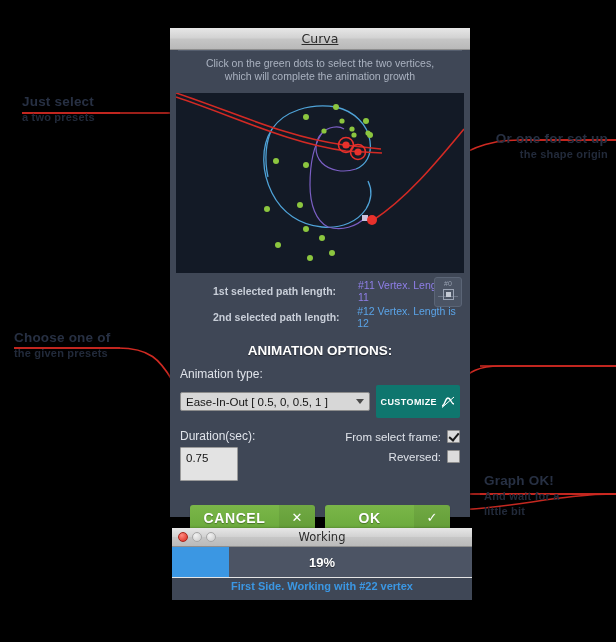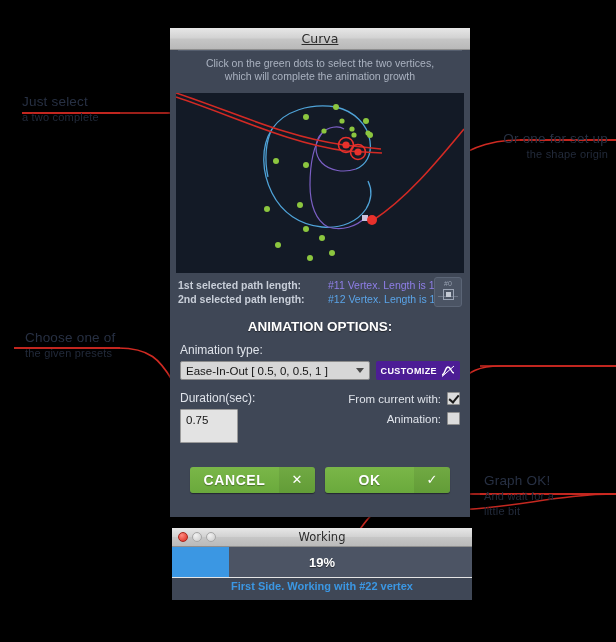--- a/index.html
+++ b/index.html
@@ -5,21 +5,21 @@
   html,body{margin:0;padding:0;}
   body{
     width:616px;height:642px;background:#000;overflow:hidden;
     font-family:"Liberation Sans","DejaVu Sans",sans-serif;
     position:relative;
   }
   #stage{position:absolute;left:0;top:0;width:616px;height:642px;}
 
   
   #anno-svg{position:absolute;left:0;top:0;width:616px;height:642px;pointer-events:none;}
-  .anno{position:absolute;}
+  .anno{position:absolute;font-weight:bold;}
   .anno .a-head{
     color:#273043;font-size:13.5px;letter-spacing:.2px;white-space:nowrap;line-height:16px;
   }
   .anno .a-sub{
     color:#222a3a;font-size:11px;letter-spacing:.2px;white-space:nowrap;line-height:15px;
   }
   .anno.right{text-align:right;}
 
   
   #dialog{
@@ -47,21 +47,21 @@
   }
 
   
   #preview{
     position:relative;margin:0 6px;height:180px;background:#131a26;overflow:hidden;
   }
   #preview svg{display:block;}
 
   
   #lengths{
-    position:relative;padding:6px 4px 2px 8px;
+    position:relative;padding:6px 4px 2px 8px;margin-left:35px;
   }
   .len-row{display:flex;align-items:center;margin-bottom:2px;}
   .len-label{color:#c8ced8;font-size:10.5px;font-weight:bold;width:150px;}
   .len-value{color:#8f7fe8;font-size:10.5px;}
   .len-value.second{color:#5aa4e8;}
   #vertex-badge{
     position:absolute;right:8px;top:4px;width:26px;height:28px;
     background:#4b5464;border:1px solid #5b6576;border-radius:3px;
   }
   #vertex-badge .vb-num{
@@ -89,21 +89,21 @@
   #anim-select{
     flex:1;height:19px;background:#d7d7d7;border:1px solid #8b8b8b;border-radius:2px;
     position:relative;display:flex;align-items:center;padding:0 5px;box-sizing:border-box;
   }
   #anim-select .sel-text{font-size:11.5px;color:#141414;flex:1;white-space:nowrap;overflow:hidden;}
   #anim-select .sel-arrow{
     width:0;height:0;border-left:4px solid transparent;border-right:4px solid transparent;
     border-top:5px solid #4a4a4a;margin-left:4px;
   }
   #customize-btn{
-    background:#4c1d95;border-radius:2px;height:19px;display:flex;align-items:center;
+    background:#0f766e;border-radius:2px;height:33px;display:flex;align-items:center;
     padding:0 5px;gap:4px;box-sizing:border-box;
   }
   #customize-btn .cz-text{color:#fff;font-size:9px;font-weight:bold;letter-spacing:.4px;}
 
   .row-two{display:flex;justify-content:space-between;align-items:flex-start;}
   .col-left{width:120px;}
   #duration-input{
     width:58px;height:22px;background:#e3e3e3;border:1px solid #9a9a9a;border-radius:1px;
     font-size:11.5px;color:#141414;display:flex;align-items:flex-end;padding:16px 5px;
     box-sizing:border-box;margin-top:4px;
@@ -194,29 +194,29 @@
 
     <line x1="22" y1="113" x2="120" y2="113" stroke="#cf2a22" stroke-width="1.6"></line>
     <line x1="520" y1="140" x2="616" y2="140" stroke="#cf2a22" stroke-width="1.6"></line>
     <line x1="14" y1="348" x2="120" y2="348" stroke="#cf2a22" stroke-width="1.6"></line>
     <line x1="480" y1="366" x2="616" y2="366" stroke="#cf2a22" stroke-width="1.6"></line>
     <line x1="480" y1="494" x2="616" y2="494" stroke="#cf2a22" stroke-width="1.6"></line>
   </svg>
 
   <div class="anno" style="left:22px;top:94px;">
     <div class="a-head">Just select</div>
-    <div class="a-sub">a two complete</div>
+    <div class="a-sub">a two presets</div>
   </div>
 
   <div class="anno right" style="right:8px;top:131px;">
     <div class="a-head">Or one for set up</div>
     <div class="a-sub">the shape origin</div>
   </div>
 
-  <div class="anno" style="left:14px;top:330px;margin-left:11px;">
+  <div class="anno" style="left:14px;top:330px;">
     <div class="a-head">Choose one of</div>
     <div class="a-sub">the given presets</div>
   </div>
 
 
   <div class="anno" style="left:484px;top:473px;">
     <div class="a-head">Graph OK!</div>
     <div class="a-sub">And wait for a</div>
     <div class="a-sub">little bit</div>
   </div>
@@ -328,25 +328,25 @@
 
         <div class="row-two">
           <div class="col-left">
             <div class="f-label">Duration(sec):</div>
             <div id="duration-input">
               <span>0.75</span>
             </div>
           </div>
           <div class="col-right">
             <div class="chk-row">
-              <span class="chk-label">From current with:</span>
+              <span class="chk-label">From select frame:</span>
               <span class="chk checked"></span>
             </div>
             <div class="chk-row">
-              <span class="chk-label">Animation:</span>
+              <span class="chk-label">Reversed:</span>
               <span class="chk"></span>
             </div>
           </div>
         </div>
 
         <div class="btn-row">
           <div class="gbtn">
             <span class="g-label">CANCEL</span>
             <span class="g-mark">✕</span>
           </div>

